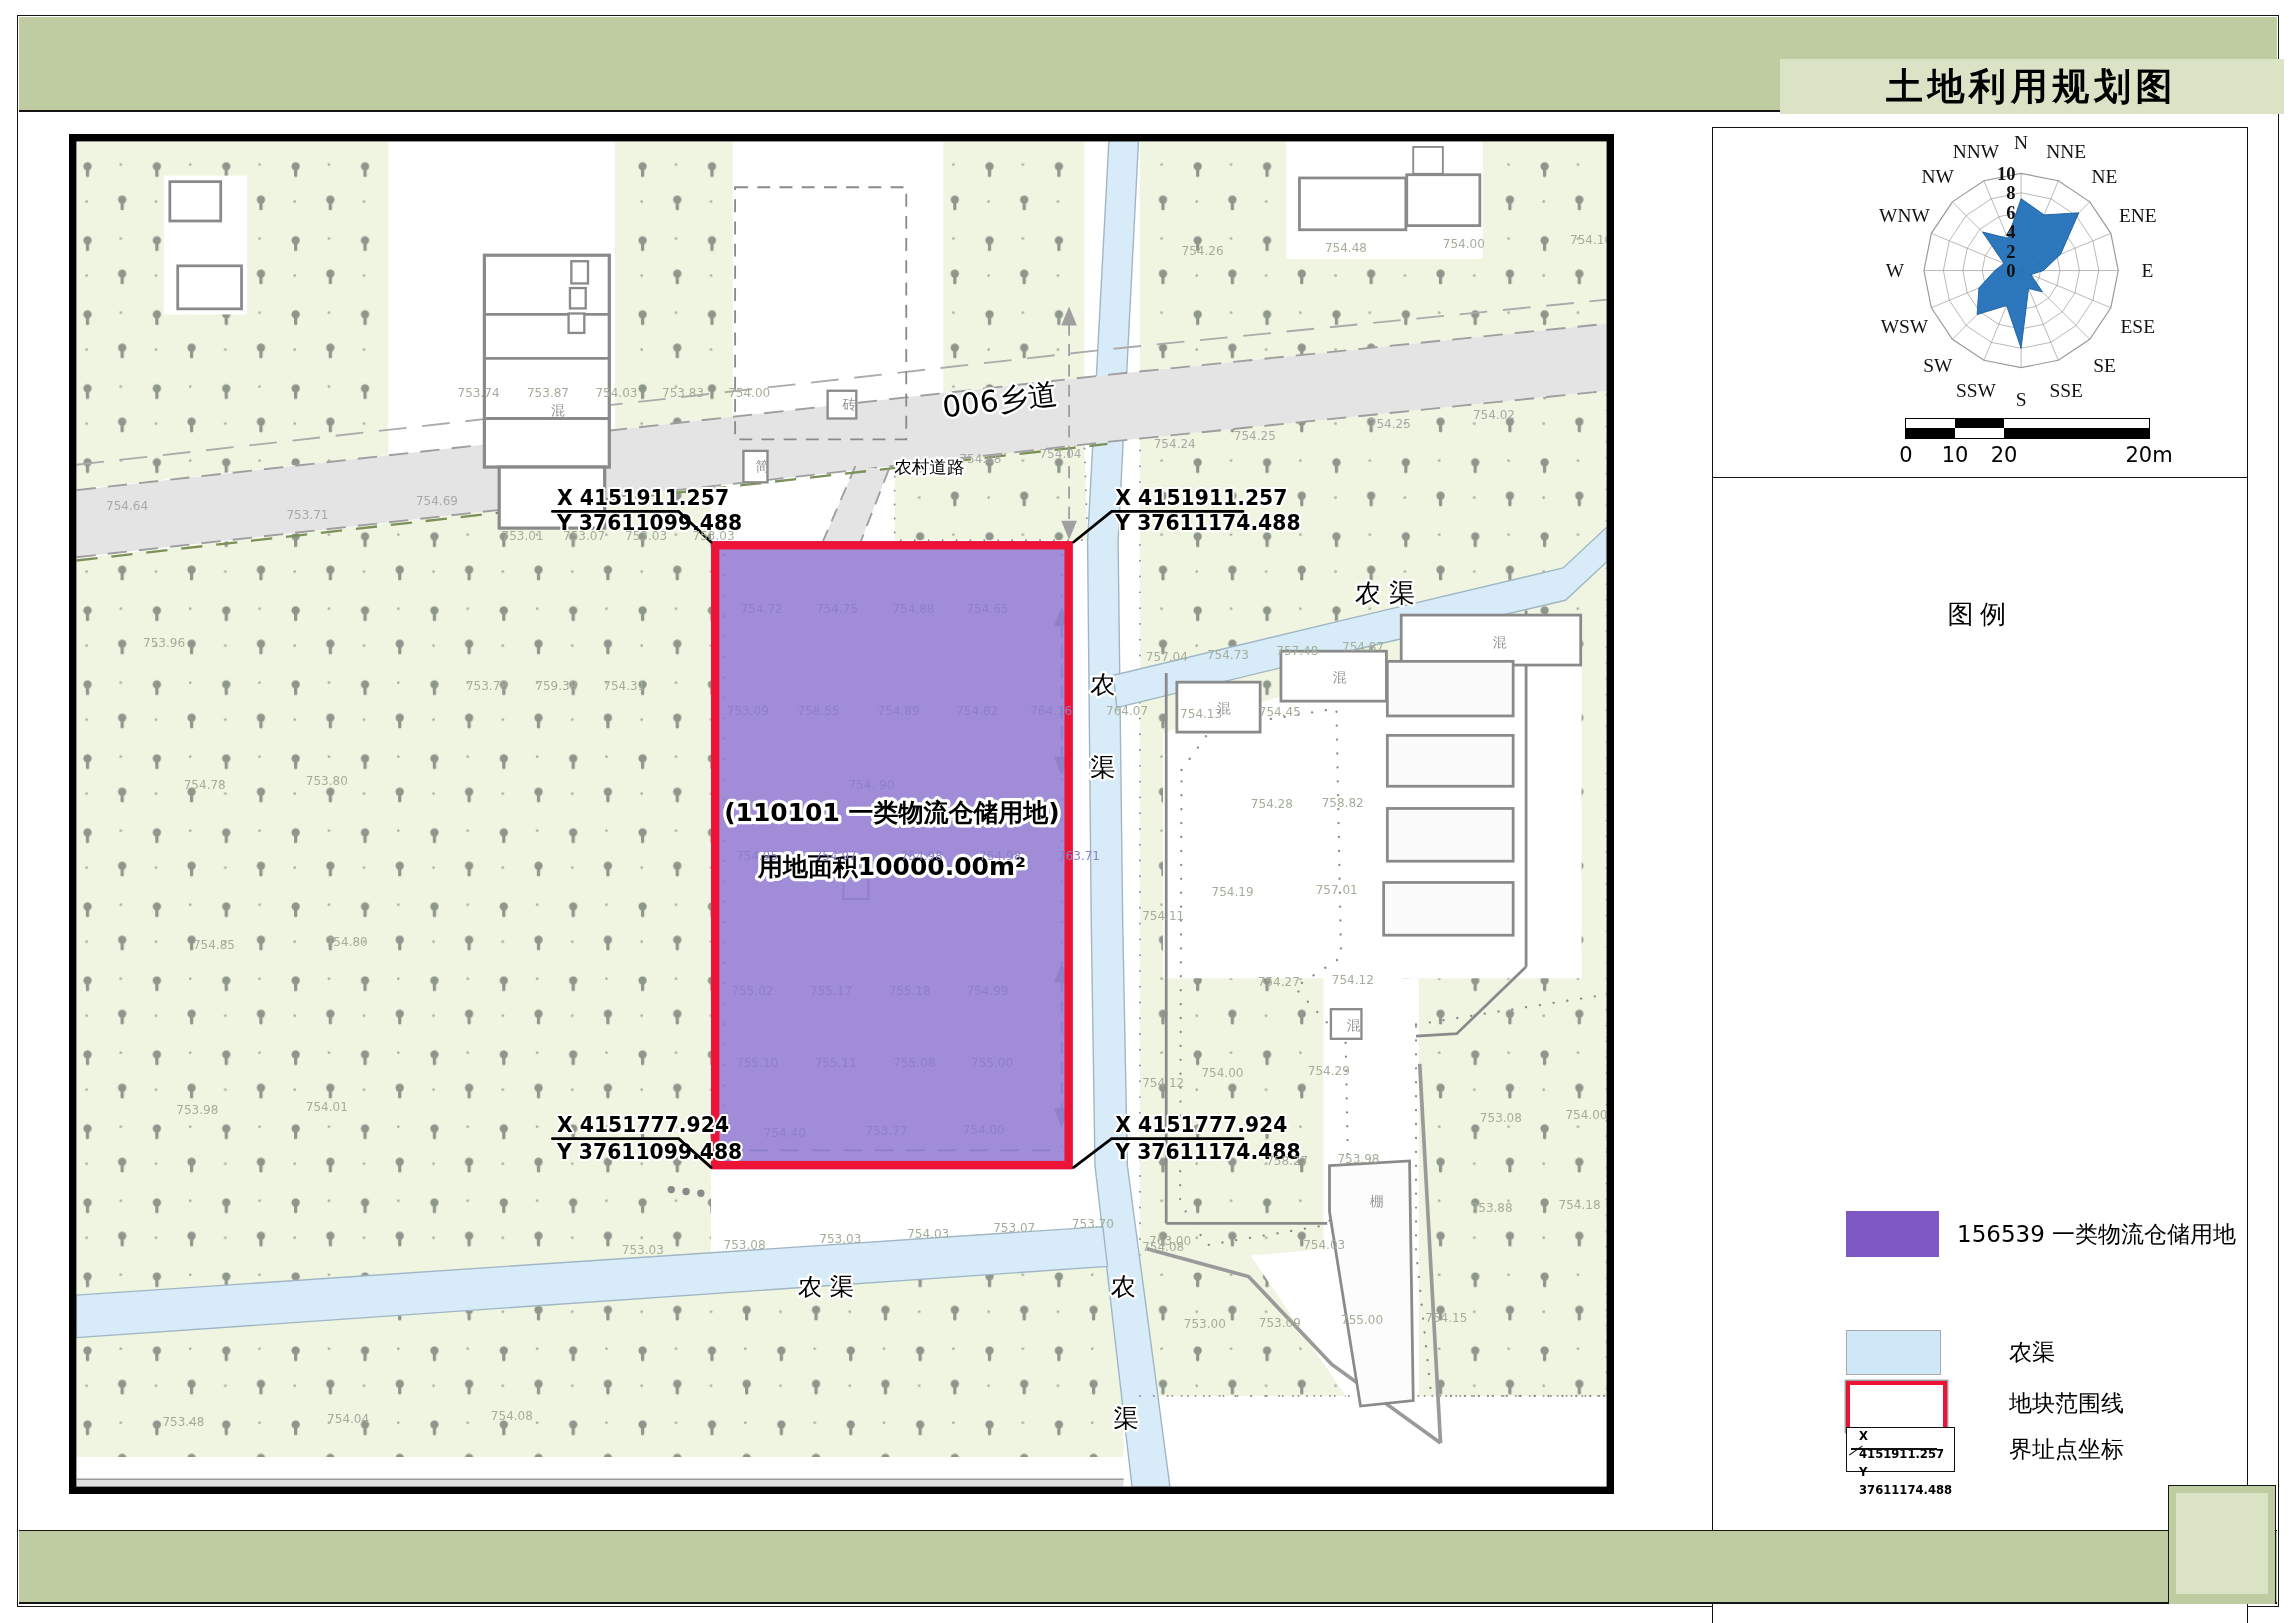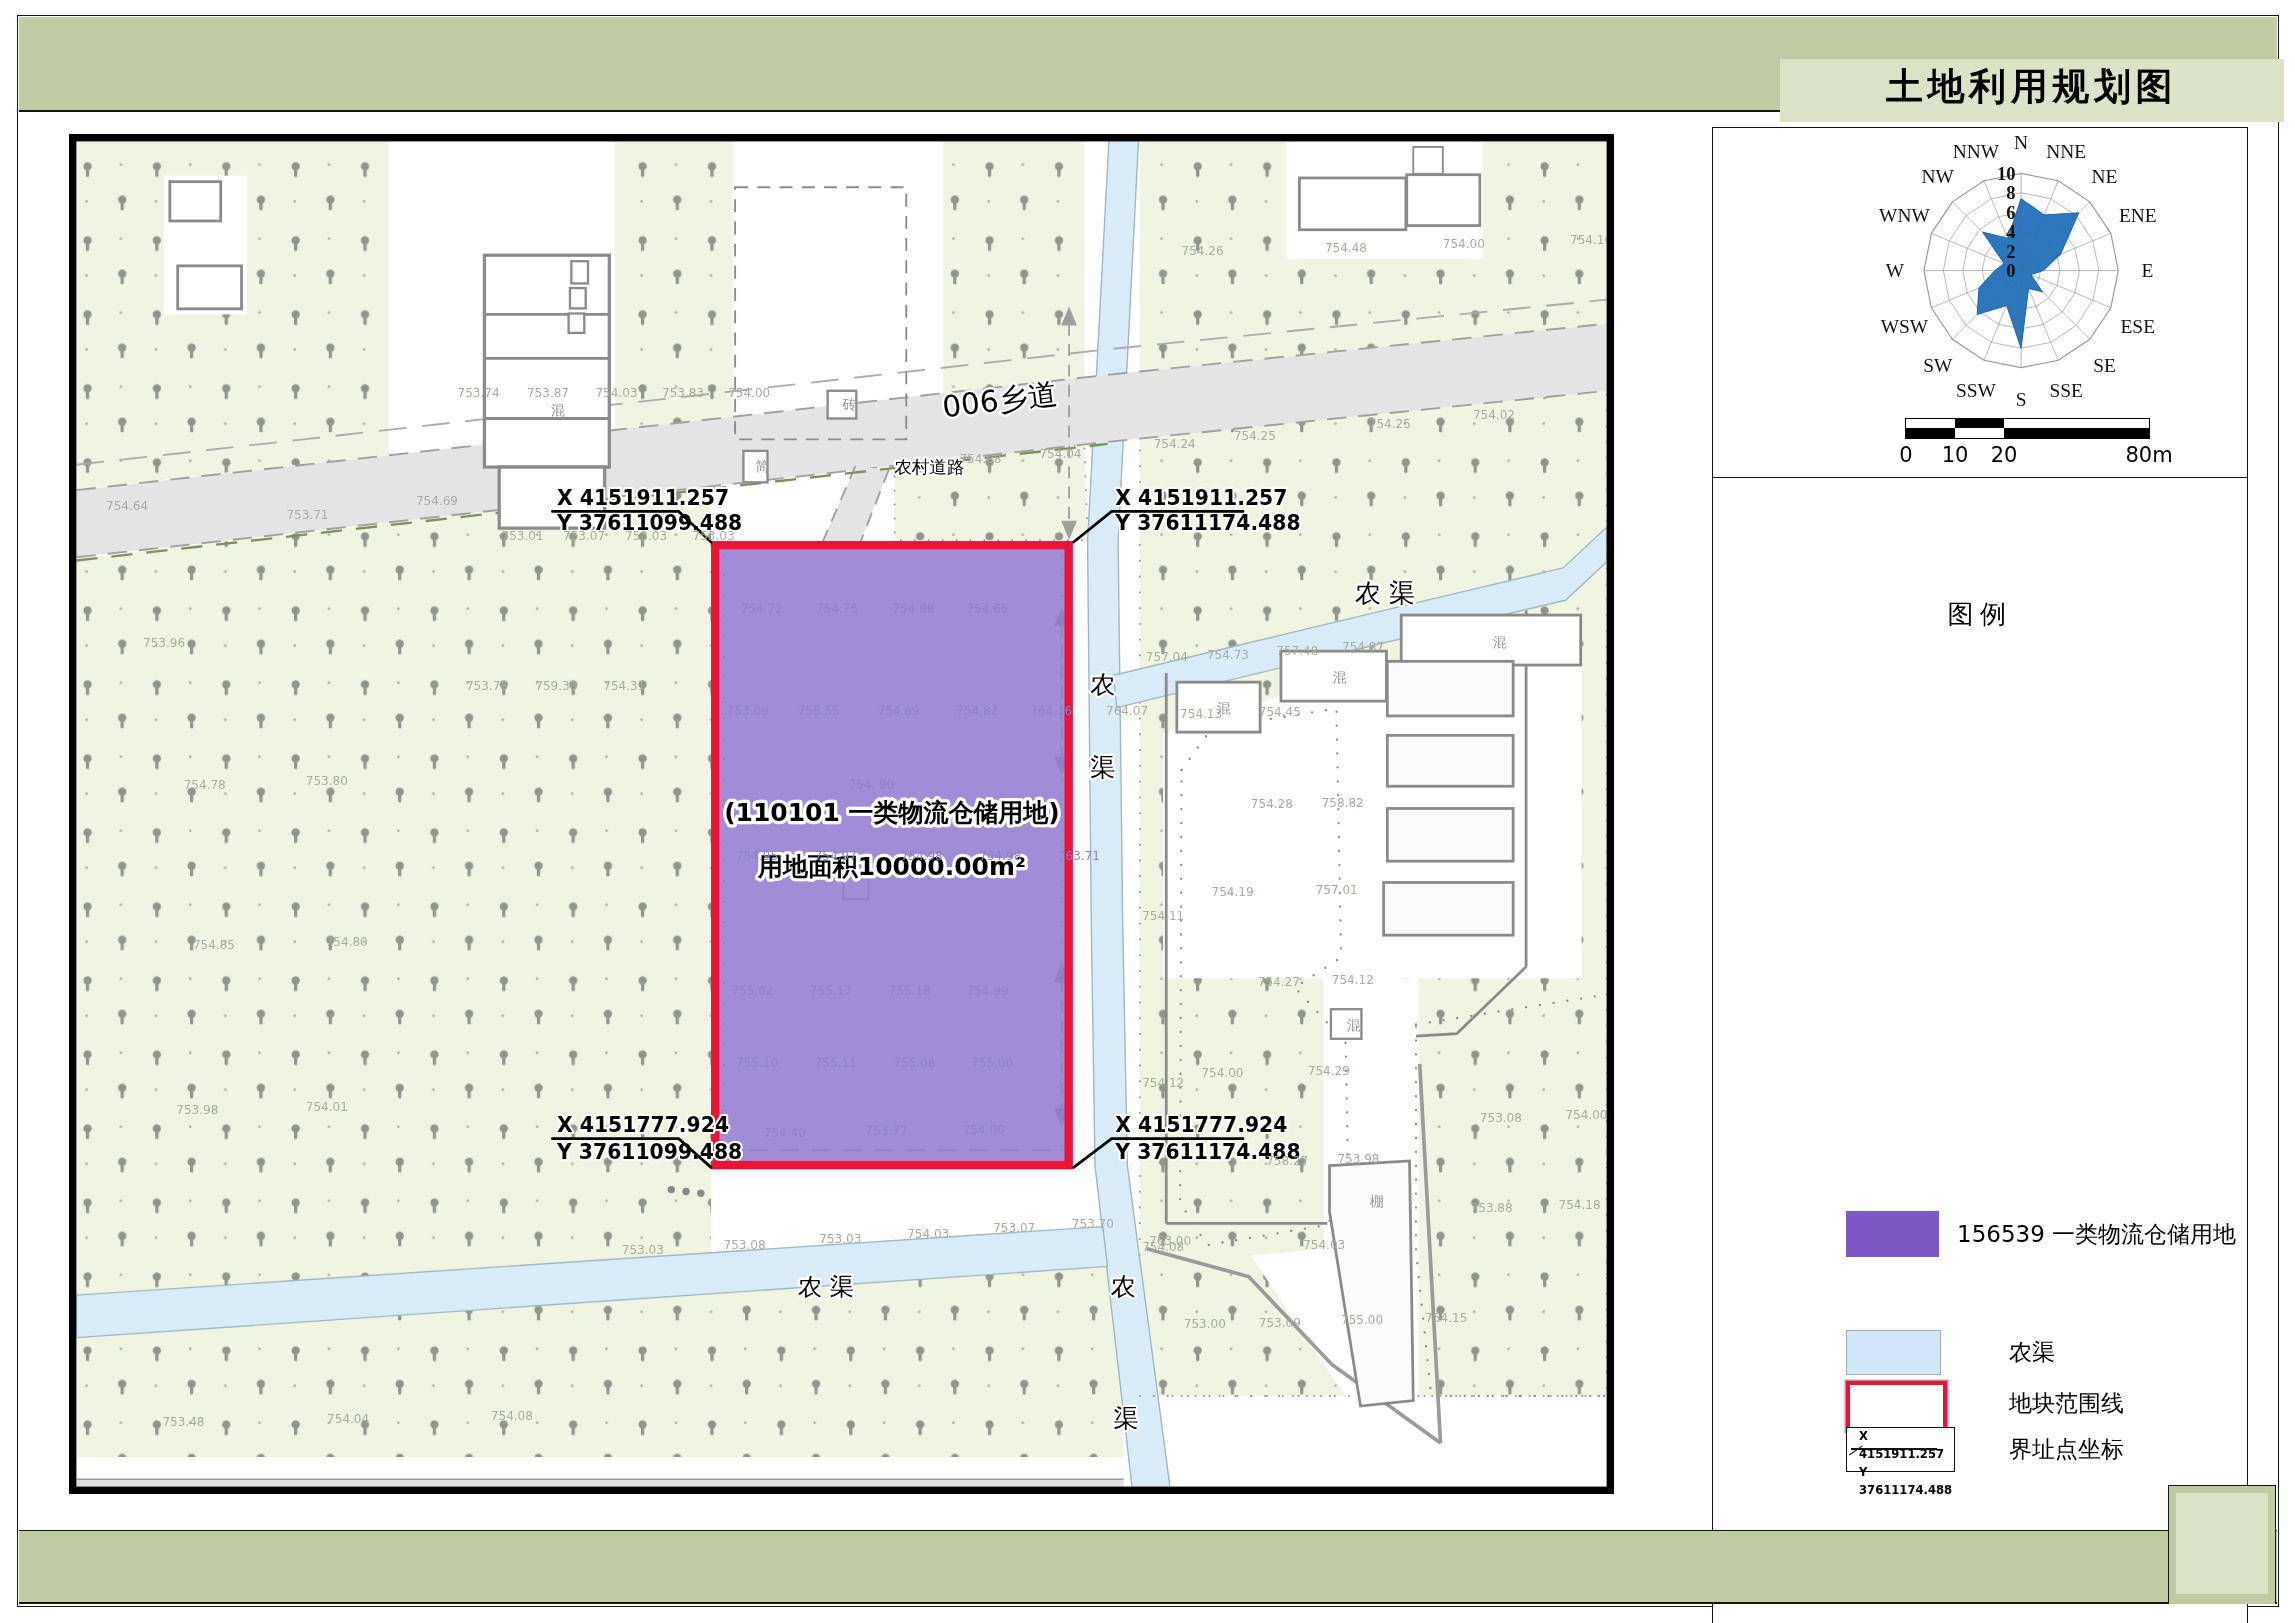--- a/index.html
+++ b/index.html
@@ -4,21 +4,21 @@
 <style>
   html,body{margin:0;padding:0;background:#fff;}
   #page{position:relative;width:2295px;height:1623px;background:#fff;overflow:hidden;
         font-family:"DejaVu Sans",sans-serif;}
   .abs{position:absolute;box-sizing:border-box;}
   
   #page-border{left:16.7px;top:15px;width:2262px;height:1592px;border:1.9px solid #151515;}
   #top-band{left:18.5px;top:16.7px;width:2258px;height:95px;background:#BFCBA0;border-bottom:2.3px solid #151515;}
   #main-title{left:79px;top:36px;width:1680px;text-align:center;font-size:48px;font-weight:700;
               color:#000;letter-spacing:0.9px;white-space:nowrap;}
-  #map-type-panel{left:1761px;top:42px;width:504px;height:63px;background:#DAE3C6;}
+  #map-type-panel{left:1761px;top:42px;width:504px;height:55px;background:#DAE3C6;}
   #map-type-panel span{display:block;text-align:center;font-size:37px;font-weight:700;line-height:55px;letter-spacing:4.6px;}
   
   #map-wrap{left:69px;top:134px;width:1545px;height:1360px;}
   
   #rose-box{left:1712px;top:127px;width:536px;height:352px;border:1.9px solid #151515;background:#fff;}
   #legend-box{left:1712px;top:477px;width:536px;height:1251px;border:1.9px solid #151515;background:#fff;padding-left:11px;}
   .scalebar{position:absolute;left:192px;top:290px;width:243px;height:18.5px;border:1.4px solid #000;box-sizing:content-box;}
   .sb-row{display:flex;height:9.3px;}
   .sb-row span{display:block;height:9.3px;}
   .sb-row .w{background:#fff;} .sb-row .b{background:#000;}
@@ -413,21 +413,21 @@
       <div class="sb-row">
           <span class="b" style="width:49px"></span>
           <span class="w" style="width:49px"></span>
           <span class="b" style="width:146px"></span>
         </div>
     </div>
     <div class="sb-labels">
       <span style="left:193px">0</span>
       <span style="left:242px">10</span>
       <span style="left:291px">20</span>
-      <span style="left:436px">80m</span>
+      <span style="left:436px">20m</span>
     </div>
   </div>
 
   <div id="legend-box" class="abs">
     <div id="legend-title">图例</div>
 
     <div class="lg-row" style="top:733px;height:46px">
       <div class="lg-swatch" style="height:46px;background:#7E58C5"></div>
       <div class="lg-label first">156539 一类物流仓储用地</div>
     </div>

